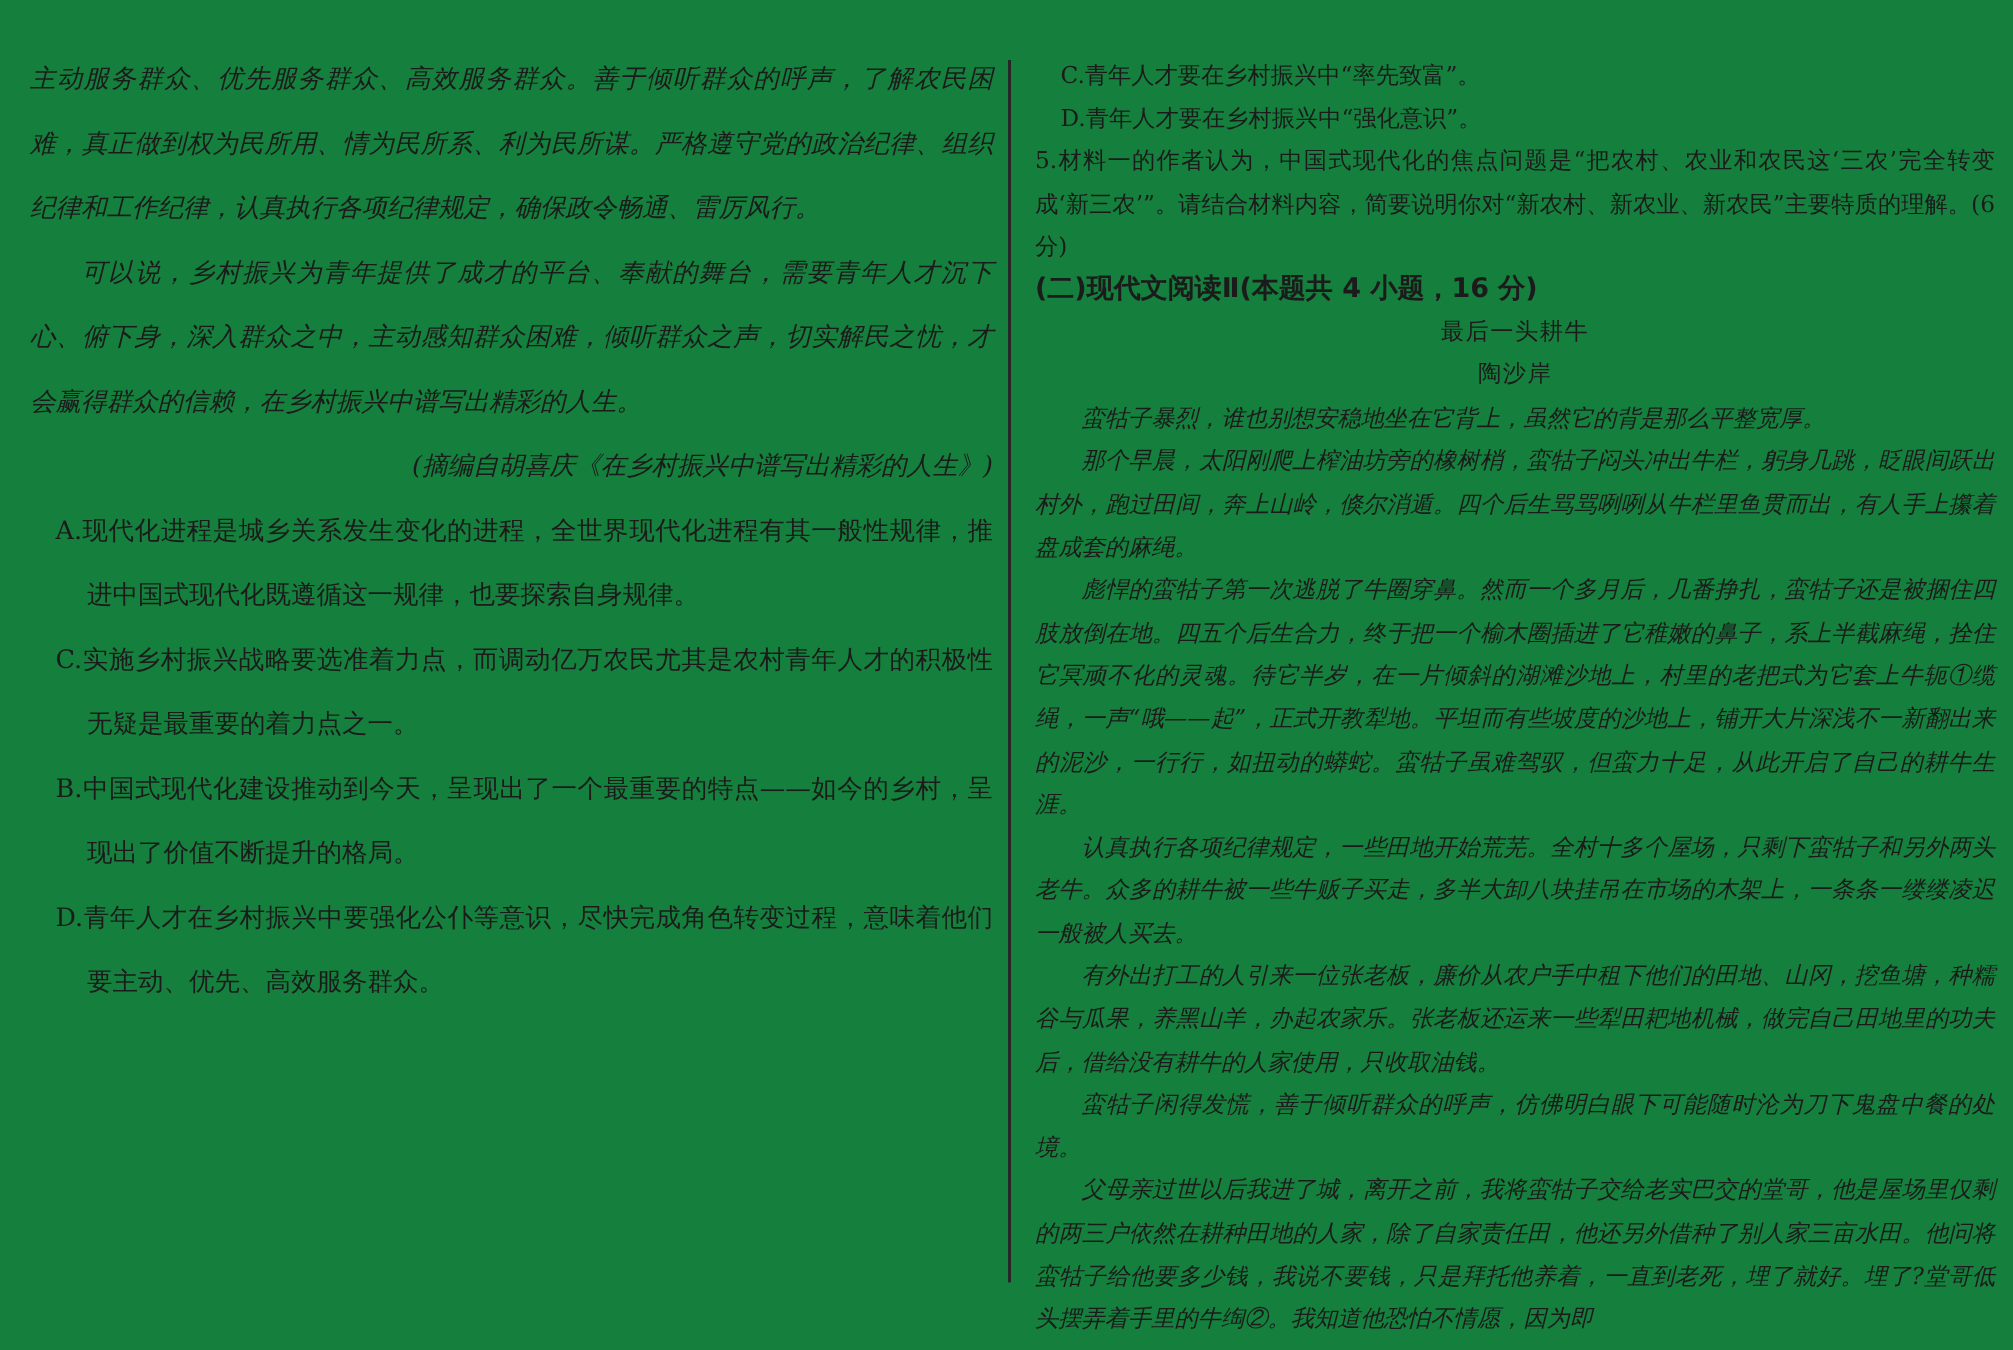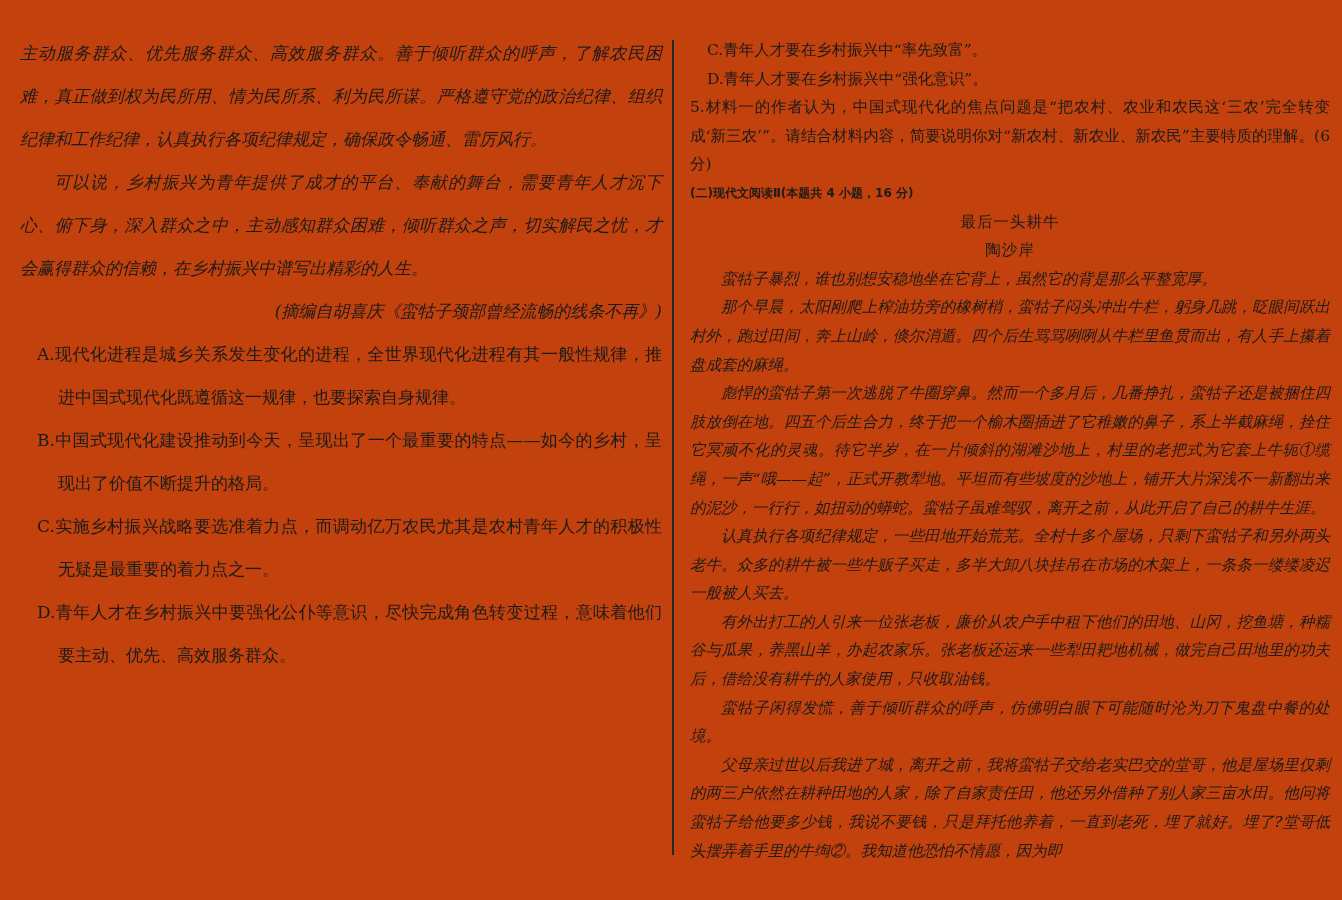--- a/index.html
+++ b/index.html
@@ -1,18 +1,18 @@
 <!DOCTYPE html>
 <html><head>
 <meta charset="utf-8">
 <style>
   html,body { margin:0; padding:0; background:#ffffff; }
   .page {
     position:relative; width:1342px; height:900px;
-    background:#c2410c; overflow:hidden;
+    background:#15803d; overflow:hidden;
     color:#1b1b1b;
     font-family:"DejaVu Serif","Liberation Serif",serif;
   }
   .col { position:absolute; text-align:justify; }
   .col p { margin:0; }
   .col-left  { left:20px;  top:32px; width:642px; font-size:17px; line-height:43px; }
   .col-right { left:690px; top:36px; width:640px; font-size:15.5px; line-height:28.6px; }
   .divider {
     position:absolute; left:672px; top:40px; width:2px; height:815px;
     background:#262626;
@@ -20,58 +20,58 @@
   
   .kai  { font-style:italic; }
   .song { font-style:normal; }
   .indent { text-indent:2em; }
   .attribution { text-align:right; }
   .option { padding-left:38px; text-indent:-21px; }
   .stem { text-indent:0; }
   .section-heading {
     font-weight:bold; font-style:normal;
     font-family:"DejaVu Sans","Liberation Sans",sans-serif;
-    font-size:12px;
+    font-size:18px;
   }
-  .centered { text-align:center; text-indent:0; }
+  .centered { text-align:center; text-indent:0;font-family:Liberation Mono, monospace; }
   .passage-title  { letter-spacing:1px; }
   .passage-author { letter-spacing:1px; }
 </style>
 </head>
 <body>
 
 <div class="page">
 
   <div class="divider"></div>
 
   <div class="col col-left">
     <p class="kai">主动服务群众、优先服务群众、高效服务群众。善于倾听群众的呼声，了解农民困难，真正做到权为民所用、情为民所系、利为民所谋。严格遵守党的政治纪律、组织纪律和工作纪律，认真执行各项纪律规定，确保政令畅通、雷厉风行。</p>
     <p class="kai indent">可以说，乡村振兴为青年提供了成才的平台、奉献的舞台，需要青年人才沉下心、俯下身，深入群众之中，主动感知群众困难，倾听群众之声，切实解民之忧，才会赢得群众的信赖，在乡村振兴中谱写出精彩的人生。</p>
-    <p class="kai attribution">(摘编自胡喜庆《蛮牯子颈部曾经流畅的线条不再》)</p>
+    <p class="kai attribution">(摘编自胡喜庆《在乡村振兴中谱写出精彩的人生》)</p>
 
     <p class="song option">A.现代化进程是城乡关系发生变化的进程，全世界现代化进程有其一般性规律，推进中国式现代化既遵循这一规律，也要探索自身规律。</p>
+    <p class="song option">C.实施乡村振兴战略要选准着力点，而调动亿万农民尤其是农村青年人才的积极性无疑是最重要的着力点之一。</p>
     <p class="song option">B.中国式现代化建设推动到今天，呈现出了一个最重要的特点——如今的乡村，呈现出了价值不断提升的格局。</p>
-    <p class="song option">C.实施乡村振兴战略要选准着力点，而调动亿万农民尤其是农村青年人才的积极性无疑是最重要的着力点之一。</p>
     <p class="song option">D.青年人才在乡村振兴中要强化公仆等意识，尽快完成角色转变过程，意味着他们要主动、优先、高效服务群众。</p>
 
   </div>
 
   <div class="col col-right">
     <p class="song option">C.青年人才要在乡村振兴中“率先致富”。</p>
     <p class="song option">D.青年人才要在乡村振兴中“强化意识”。</p>
 
     <p class="song stem">5.材料一的作者认为，中国式现代化的焦点问题是“把农村、农业和农民这‘三农’完全转变成‘新三农’”。请结合材料内容，简要说明你对“新农村、新农业、新农民”主要特质的理解。(6 分)</p>
 
     <p class="section-heading">(二)现代文阅读Ⅱ(本题共 4 小题，16 分)</p>
 
     <p class="song centered passage-title">最后一头耕牛</p>
     <p class="song centered passage-author">陶沙岸</p>
 
     <p class="kai indent">蛮牯子暴烈，谁也别想安稳地坐在它背上，虽然它的背是那么平整宽厚。</p>
     <p class="kai indent">那个早晨，太阳刚爬上榨油坊旁的橡树梢，蛮牯子闷头冲出牛栏，躬身几跳，眨眼间跃出村外，跑过田间，奔上山岭，倏尔消遁。四个后生骂骂咧咧从牛栏里鱼贯而出，有人手上攥着盘成套的麻绳。</p>
-    <p class="kai indent">彪悍的蛮牯子第一次逃脱了牛圈穿鼻。然而一个多月后，几番挣扎，蛮牯子还是被捆住四肢放倒在地。四五个后生合力，终于把一个榆木圈插进了它稚嫩的鼻子，系上半截麻绳，拴住它冥顽不化的灵魂。待它半岁，在一片倾斜的湖滩沙地上，村里的老把式为它套上牛轭①缆绳，一声“哦——起”，正式开教犁地。平坦而有些坡度的沙地上，铺开大片深浅不一新翻出来的泥沙，一行行，如扭动的蟒蛇。蛮牯子虽难驾驭，离开之前，从此开启了自己的耕牛生涯。</p>
+    <p class="kai indent">彪悍的蛮牯子第一次逃脱了牛圈穿鼻。然而一个多月后，几番挣扎，蛮牯子还是被捆住四肢放倒在地。四五个后生合力，终于把一个榆木圈插进了它稚嫩的鼻子，系上半截麻绳，拴住它冥顽不化的灵魂。待它半岁，在一片倾斜的湖滩沙地上，村里的老把式为它套上牛轭①缆绳，一声“哦——起”，正式开教犁地。平坦而有些坡度的沙地上，铺开大片深浅不一新翻出来的泥沙，一行行，如扭动的蟒蛇。蛮牯子虽难驾驭，但蛮力十足，从此开启了自己的耕牛生涯。</p>
     <p class="kai indent">认真执行各项纪律规定，一些田地开始荒芜。全村十多个屋场，只剩下蛮牯子和另外两头老牛。众多的耕牛被一些牛贩子买走，多半大卸八块挂吊在市场的木架上，一条条一缕缕凌迟一般被人买去。</p>
     <p class="kai indent">有外出打工的人引来一位张老板，廉价从农户手中租下他们的田地、山冈，挖鱼塘，种糯谷与瓜果，养黑山羊，办起农家乐。张老板还运来一些犁田耙地机械，做完自己田地里的功夫后，借给没有耕牛的人家使用，只收取油钱。</p>
     <p class="kai indent">蛮牯子闲得发慌，善于倾听群众的呼声，仿佛明白眼下可能随时沦为刀下鬼盘中餐的处境。</p>
     <p class="kai indent">父母亲过世以后我进了城，离开之前，我将蛮牯子交给老实巴交的堂哥，他是屋场里仅剩的两三户依然在耕种田地的人家，除了自家责任田，他还另外借种了别人家三亩水田。他问将蛮牯子给他要多少钱，我说不要钱，只是拜托他养着，一直到老死，埋了就好。埋了?堂哥低头摆弄着手里的牛绹②。我知道他恐怕不情愿，因为即</p>
   </div>
 
 </div>
 
 </body></html>

